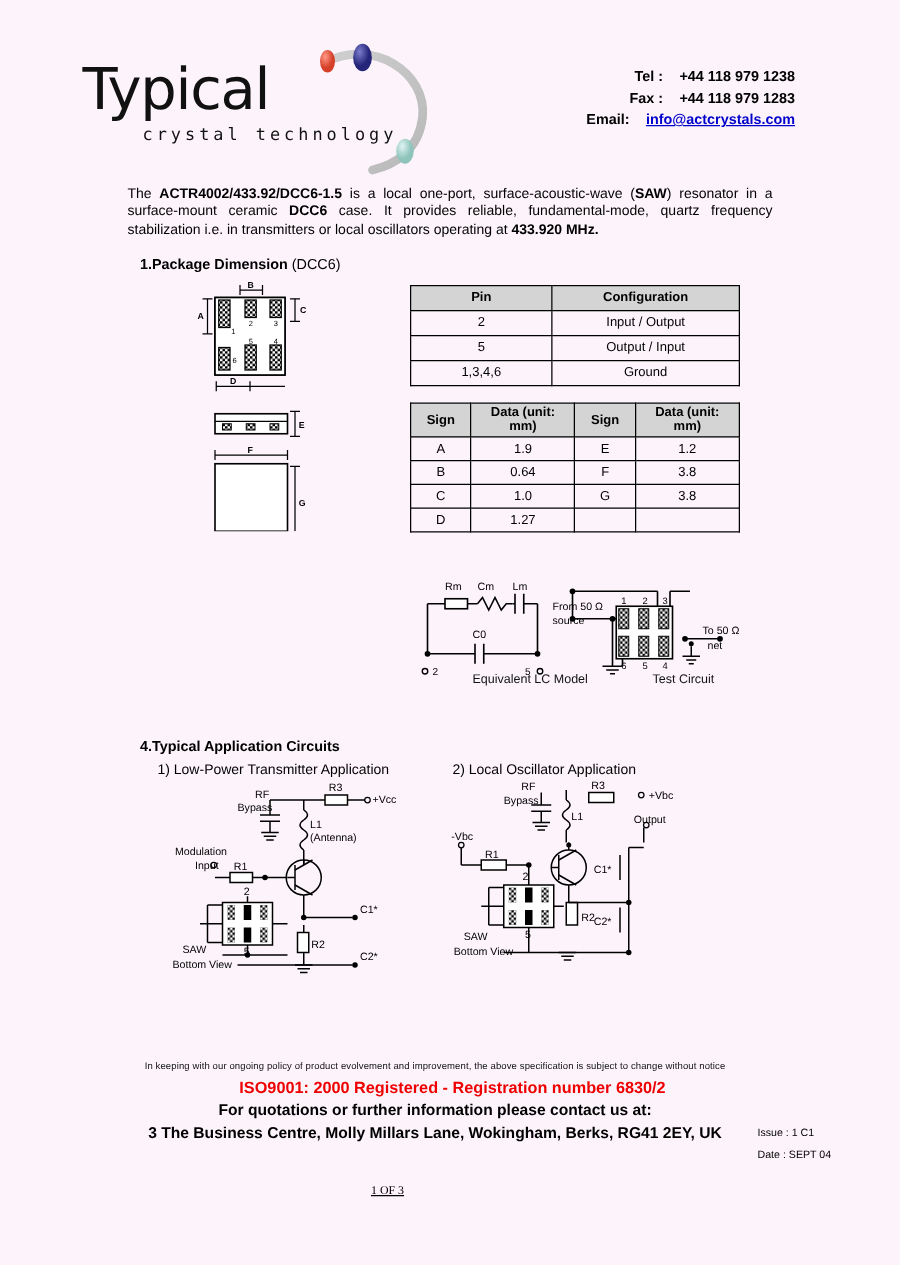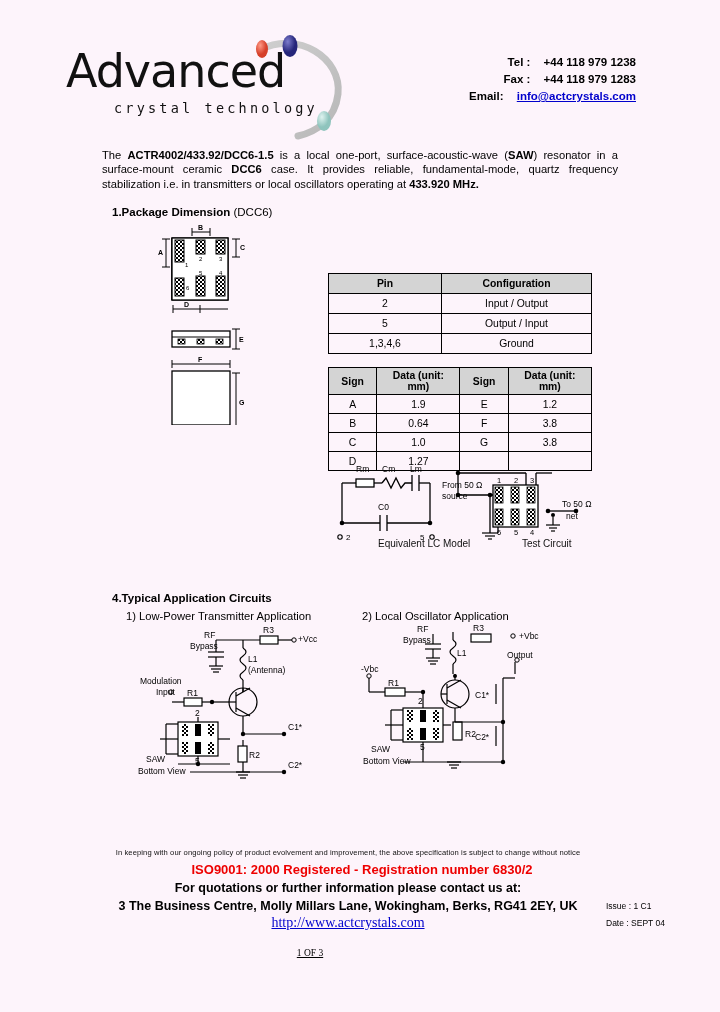--- a/index.html
+++ b/index.html
@@ -95,21 +95,20 @@
   #sec3 { left: 358px; top: 440px; font-size: 12px; }
   #sec4 { left: 112px; top: 592px; }
   #sub41 { left: 126px; top: 610px; font-weight: normal; font-size: 11.2px; }
   #sub42 { left: 362px; top: 610px; font-weight: normal; font-size: 11.2px; }
 
   
   table.dt {
     position: absolute;
     border-collapse: collapse;
     font-size: 10.4px;
-    margin-top: 45px;
   }
   table.dt th, table.dt td {
     border: 1px solid #000;
     text-align: center;
     padding: 2px 4px;
     font-weight: normal;
   }
   table.dt th {
     background: #d4d4d4;
     font-weight: bold;
@@ -192,21 +191,21 @@
     text-decoration: underline;
   }
 </style>
 </head>
 <body>
 
 <div class="page">
 
   <div class="header">
     <div class="logo-block">
-      <div class="logo-word">Advanced</div>
+      <div class="logo-word">Typical</div>
       <div class="logo-sub">crystal technology</div>
       <svg class="logo-swoosh" viewBox="0 0 110 115">
         <defs>
           <linearGradient id="arcg" x1="0" y1="0" x2="1" y2="1">
             <stop offset="0%" stop-color="#cfcfcf"></stop>
             <stop offset="100%" stop-color="#b8b8b8"></stop>
           </linearGradient>
           <radialGradient id="gred" cx="35%" cy="30%">
             <stop offset="0%" stop-color="#ff9a86"></stop>
             <stop offset="100%" stop-color="#d6402a"></stop>
@@ -676,23 +675,20 @@
       <text x="63" y="82">2</text>
       <text x="65" y="128">5</text>
     </g>
   </svg>
 
   <div class="footer">
     <div class="foot-note">In keeping with our ongoing policy of product evolvement and improvement, the above specification is subject to change without notice</div>
     <div class="foot-iso">ISO9001: 2000 Registered   -   Registration number 6830/2</div>
     <div class="foot-quote">For quotations or further information please contact us at:</div>
     <div class="foot-addr">3 The Business Centre, Molly Millars Lane, Wokingham, Berks, RG41 2EY, UK</div>
-    <div class="foot-url">
-      <a href="#">http://www.actcrystals.com</a>
-    </div>
   </div>
 
   <div class="issue-block">
     <div>Issue : 1 C1</div>
     <div>Date : SEPT 04</div>
   </div>
 
   <div class="pagenum">1 OF 3</div>
 
 </div>

